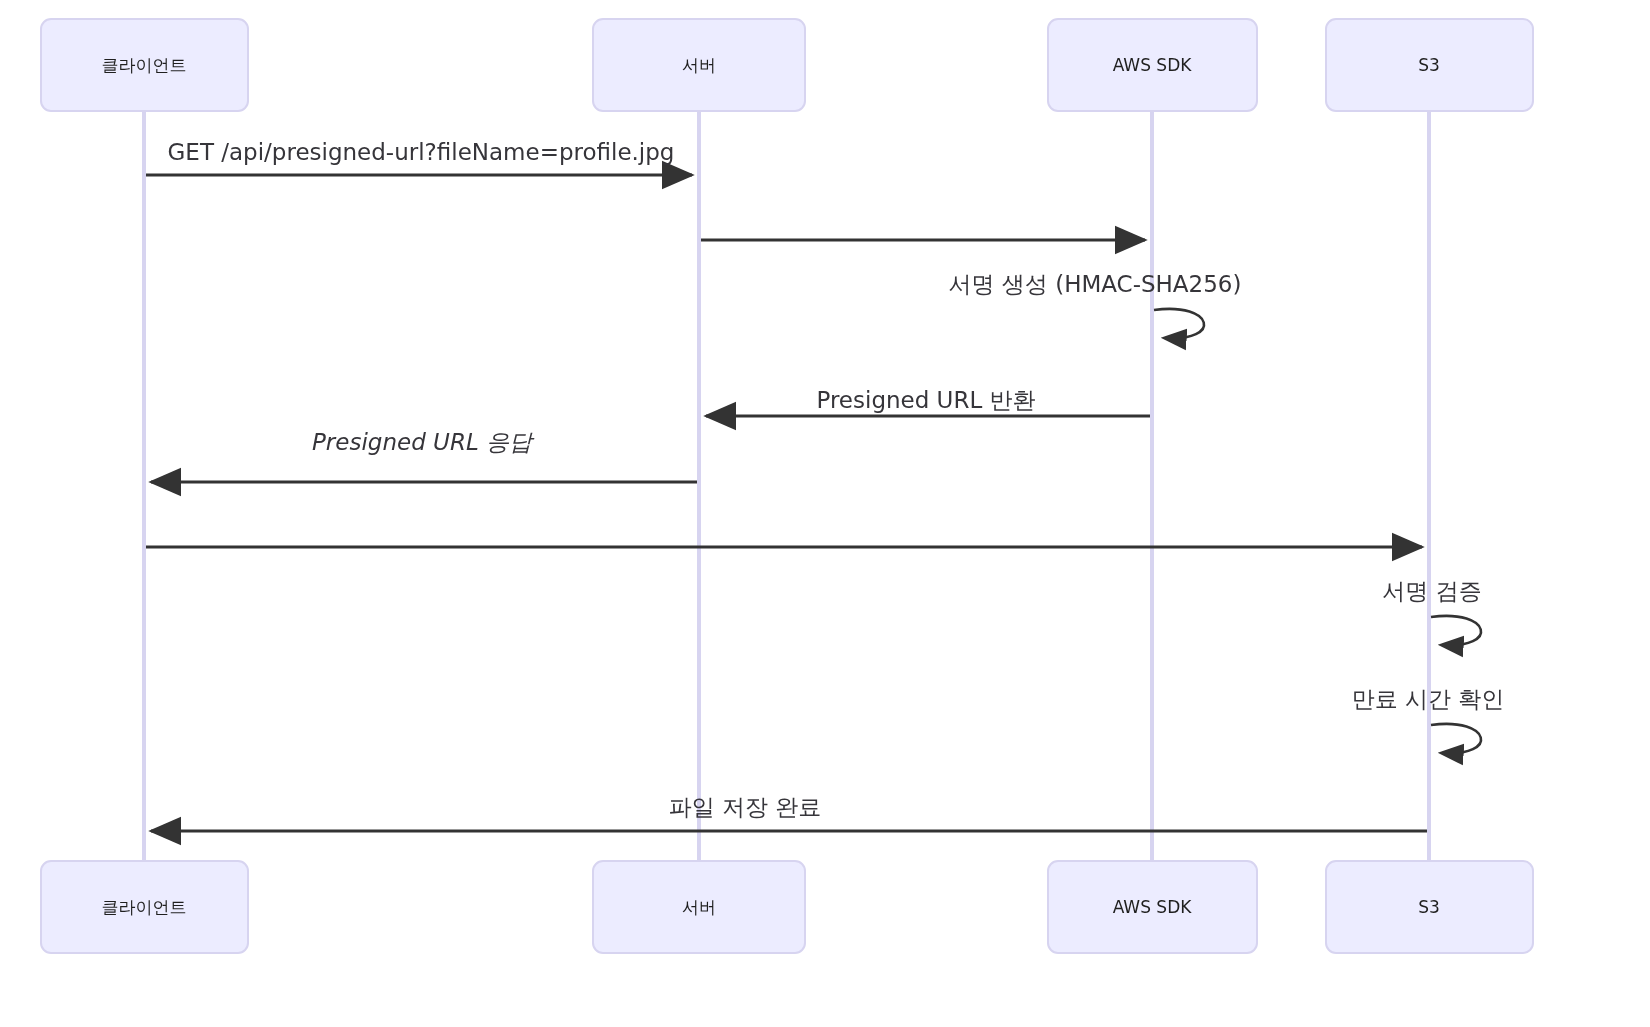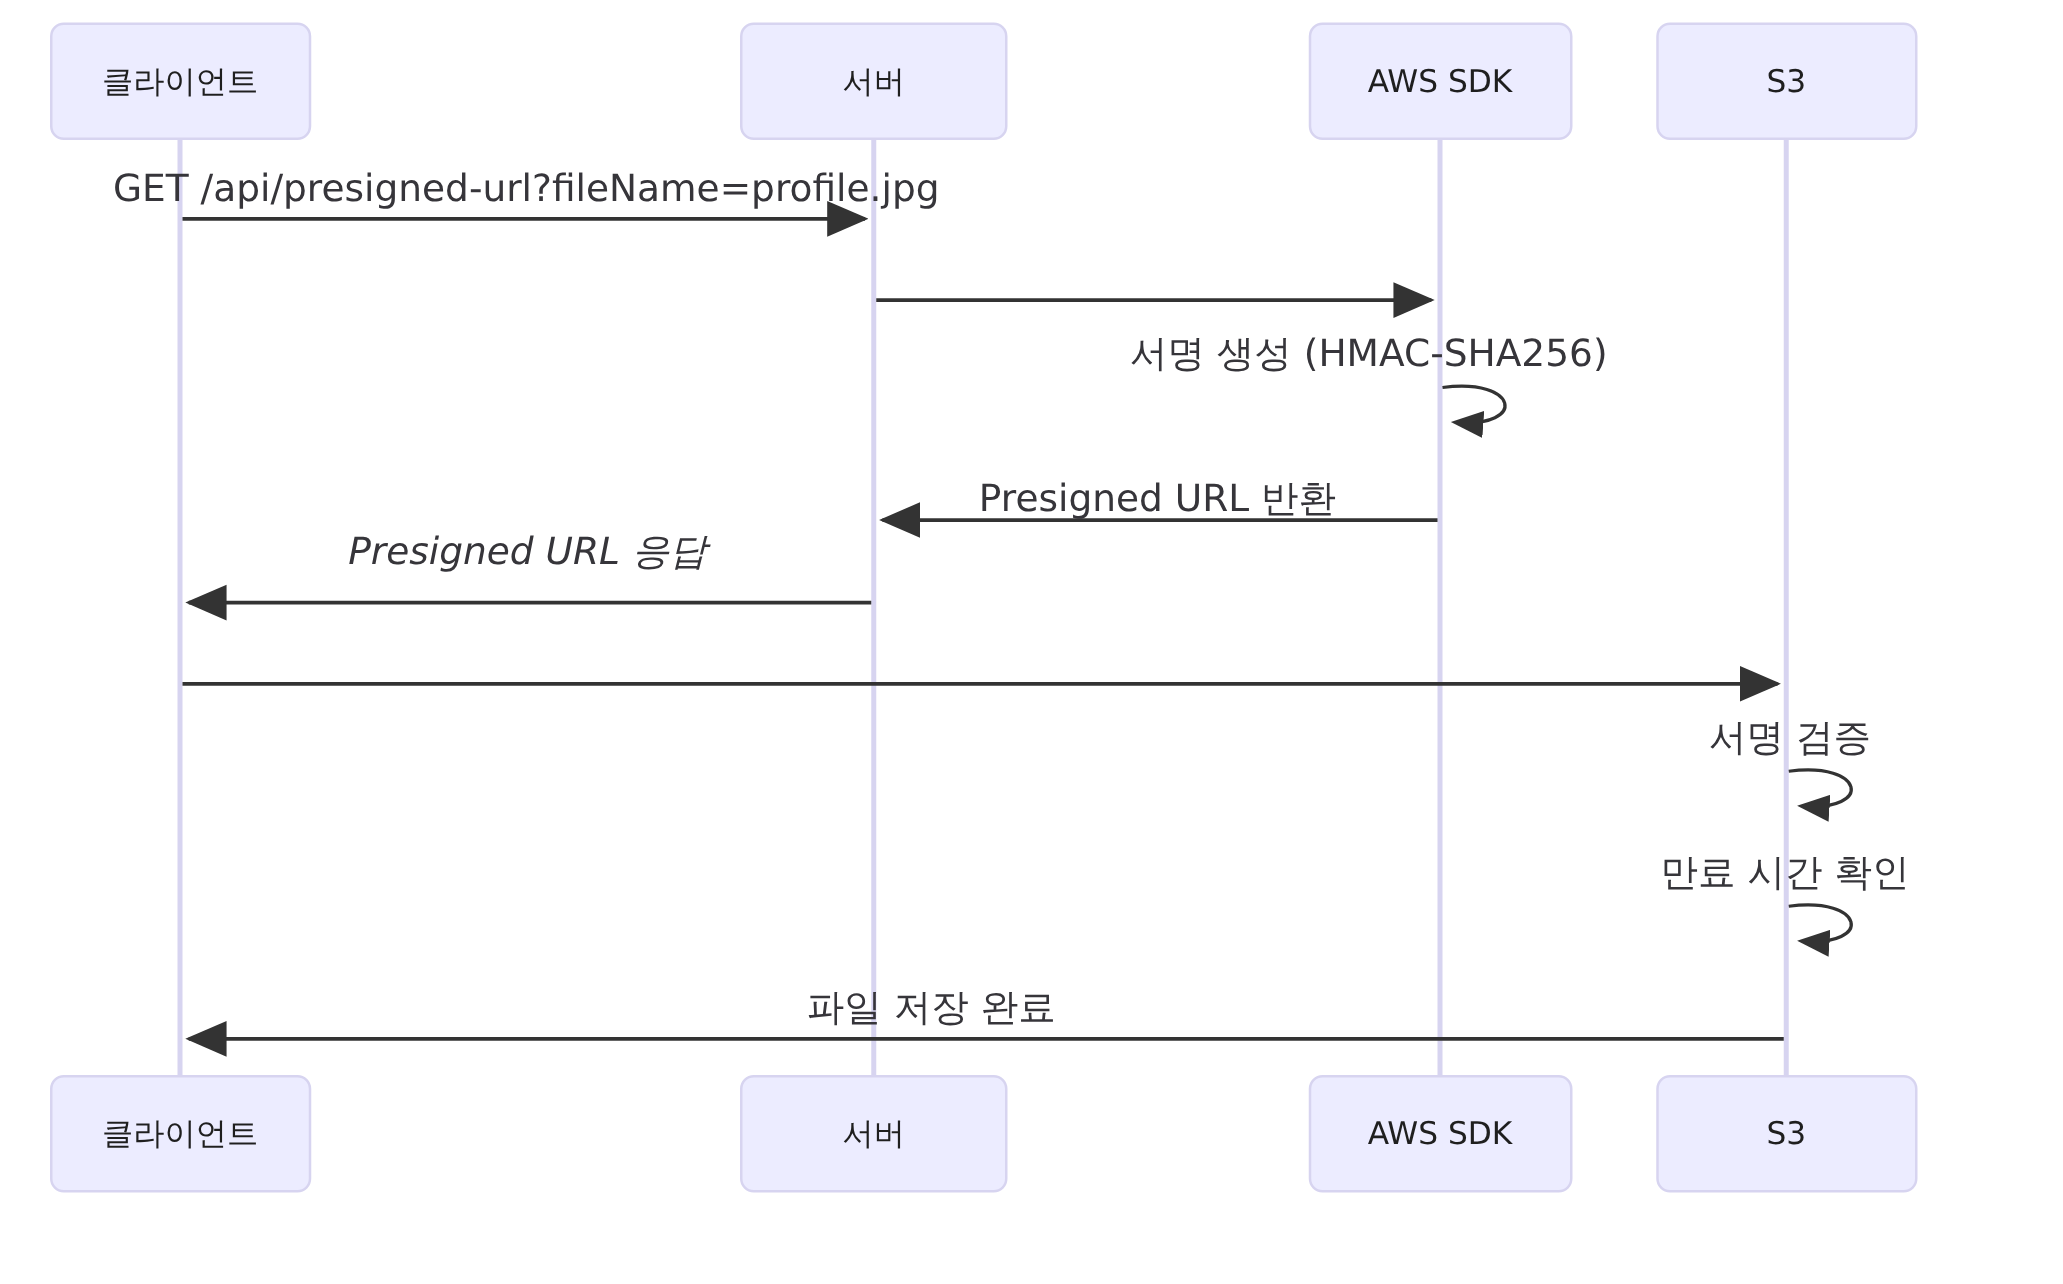--- a/index.html
+++ b/index.html
@@ -41,30 +41,30 @@
     stroke: #333333;
     stroke-width: 2.6px;
     fill: none;
   }
   .arrow-head {
     fill: #333333;
   }
   .actor-label {
     position: absolute;
     text-align: center;
-    font-size: 25px;
+    font-size: 17px;
     color: #1f1f1f;
     font-family: "DejaVu Sans", "Liberation Sans", sans-serif;
     line-height: 1;
     white-space: nowrap;
     transform: translate(-50%, -50%);
   }
   .msg-label {
     position: absolute;
-    font-size: 30px;
+    font-size: 23px;
     color: #36353a;
     font-family: "DejaVu Sans", "Liberation Sans", sans-serif;
     line-height: 1;
     white-space: nowrap;
     transform: translate(-50%, -50%);
   }
 </style>
 </head>
 <body>
 

